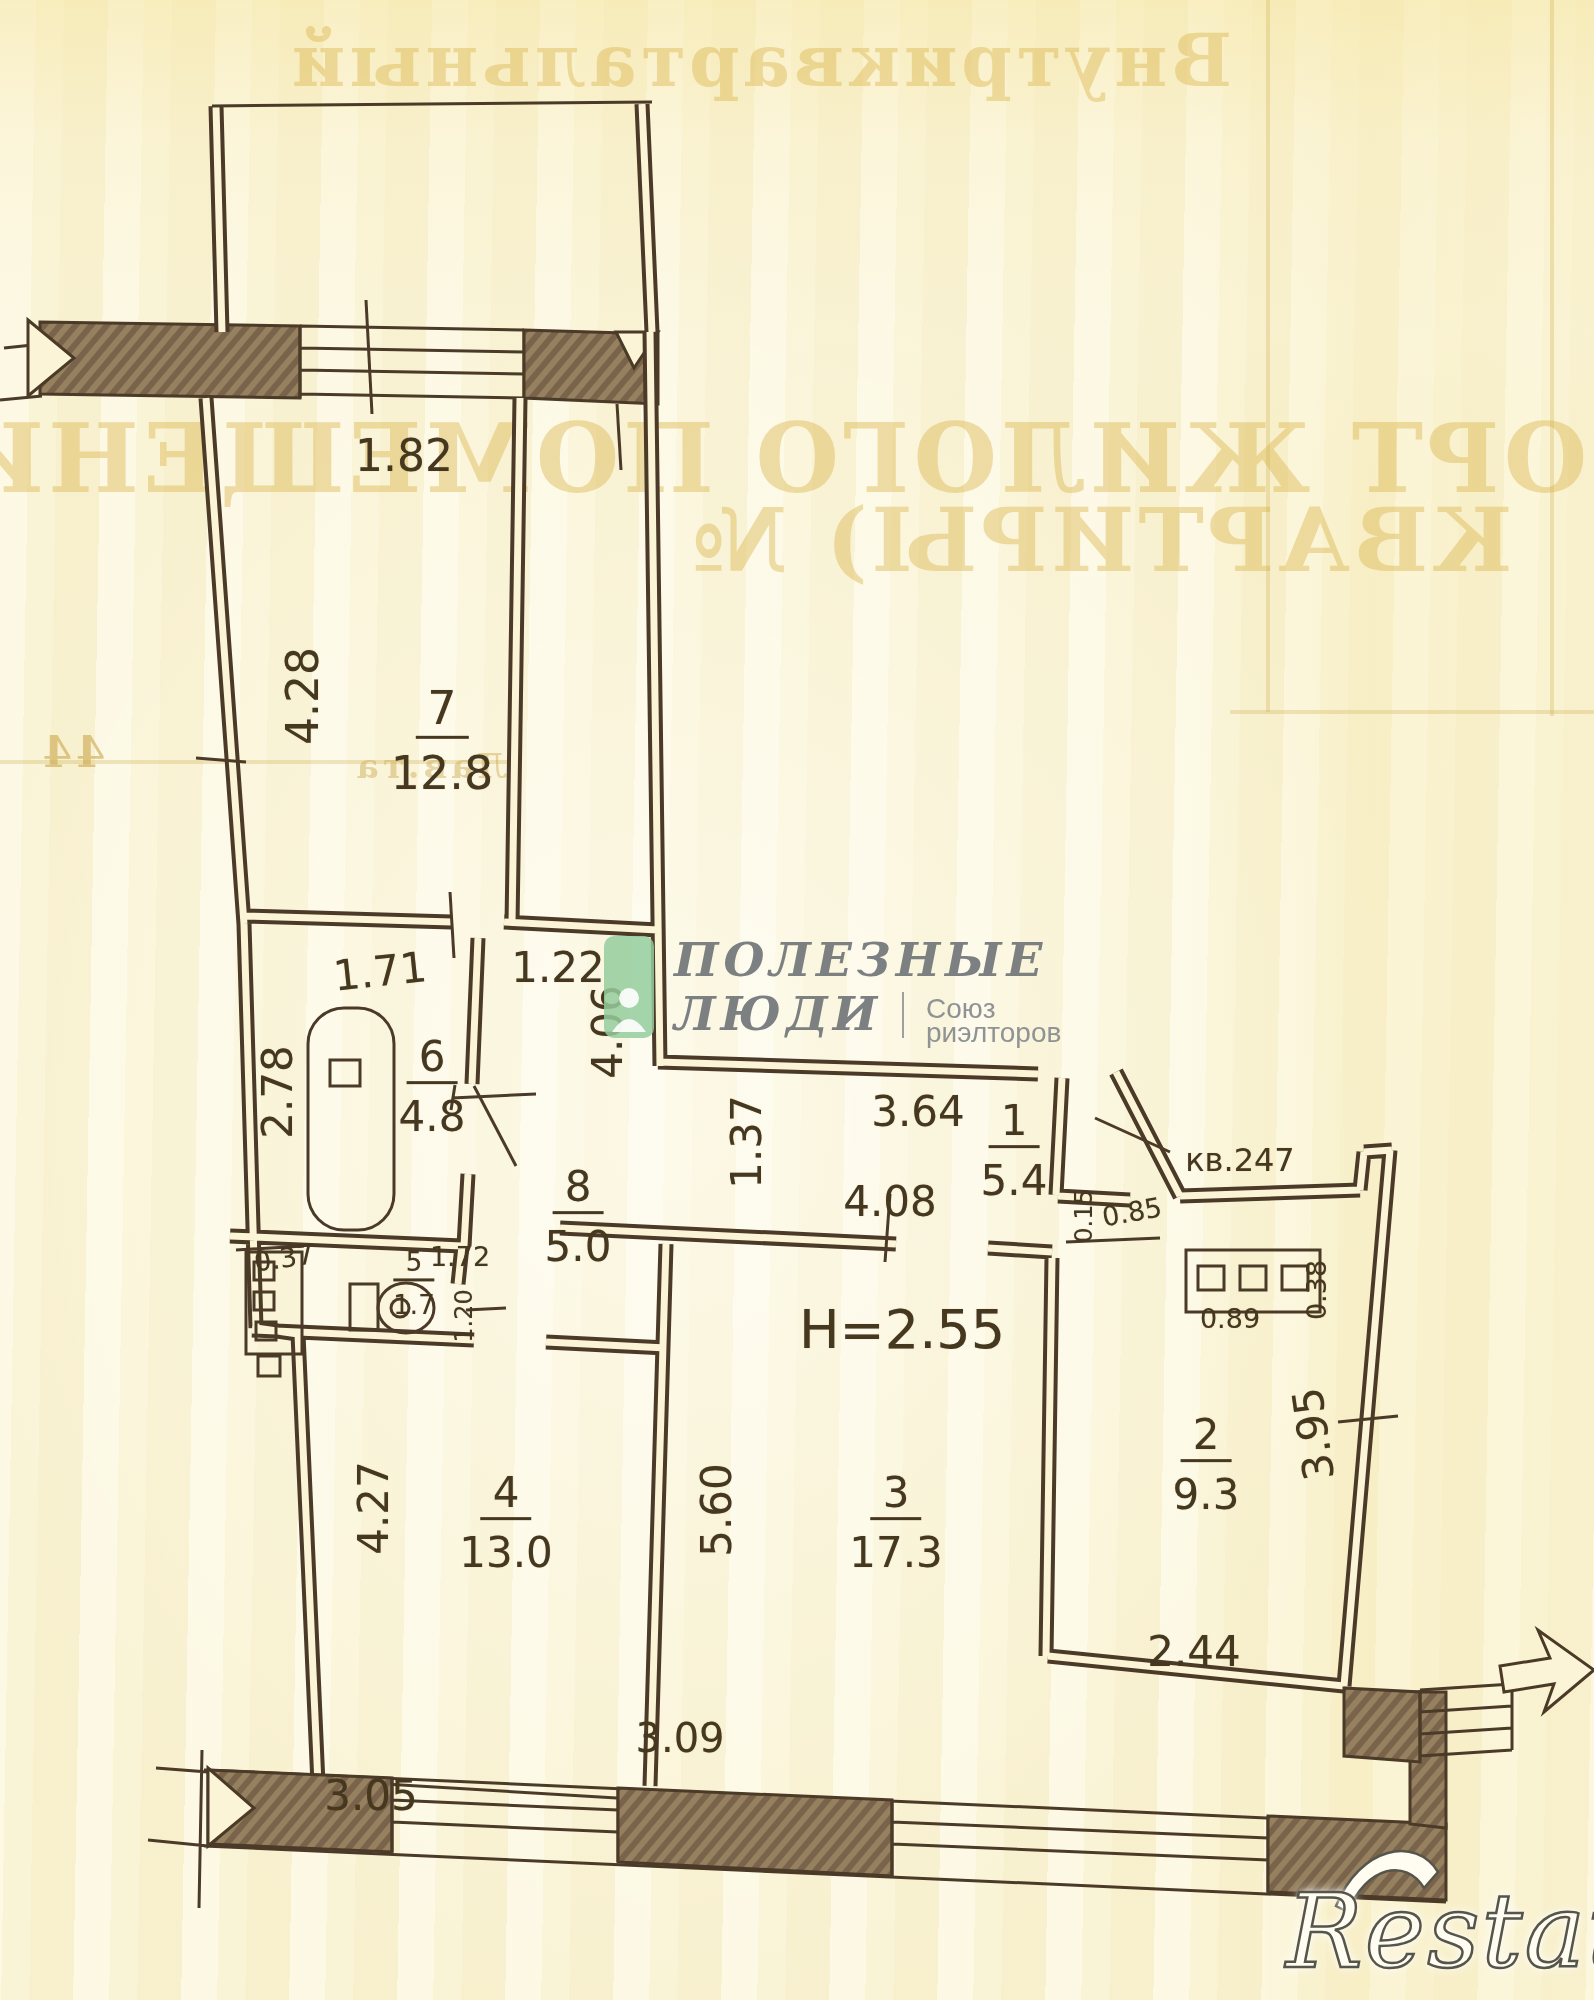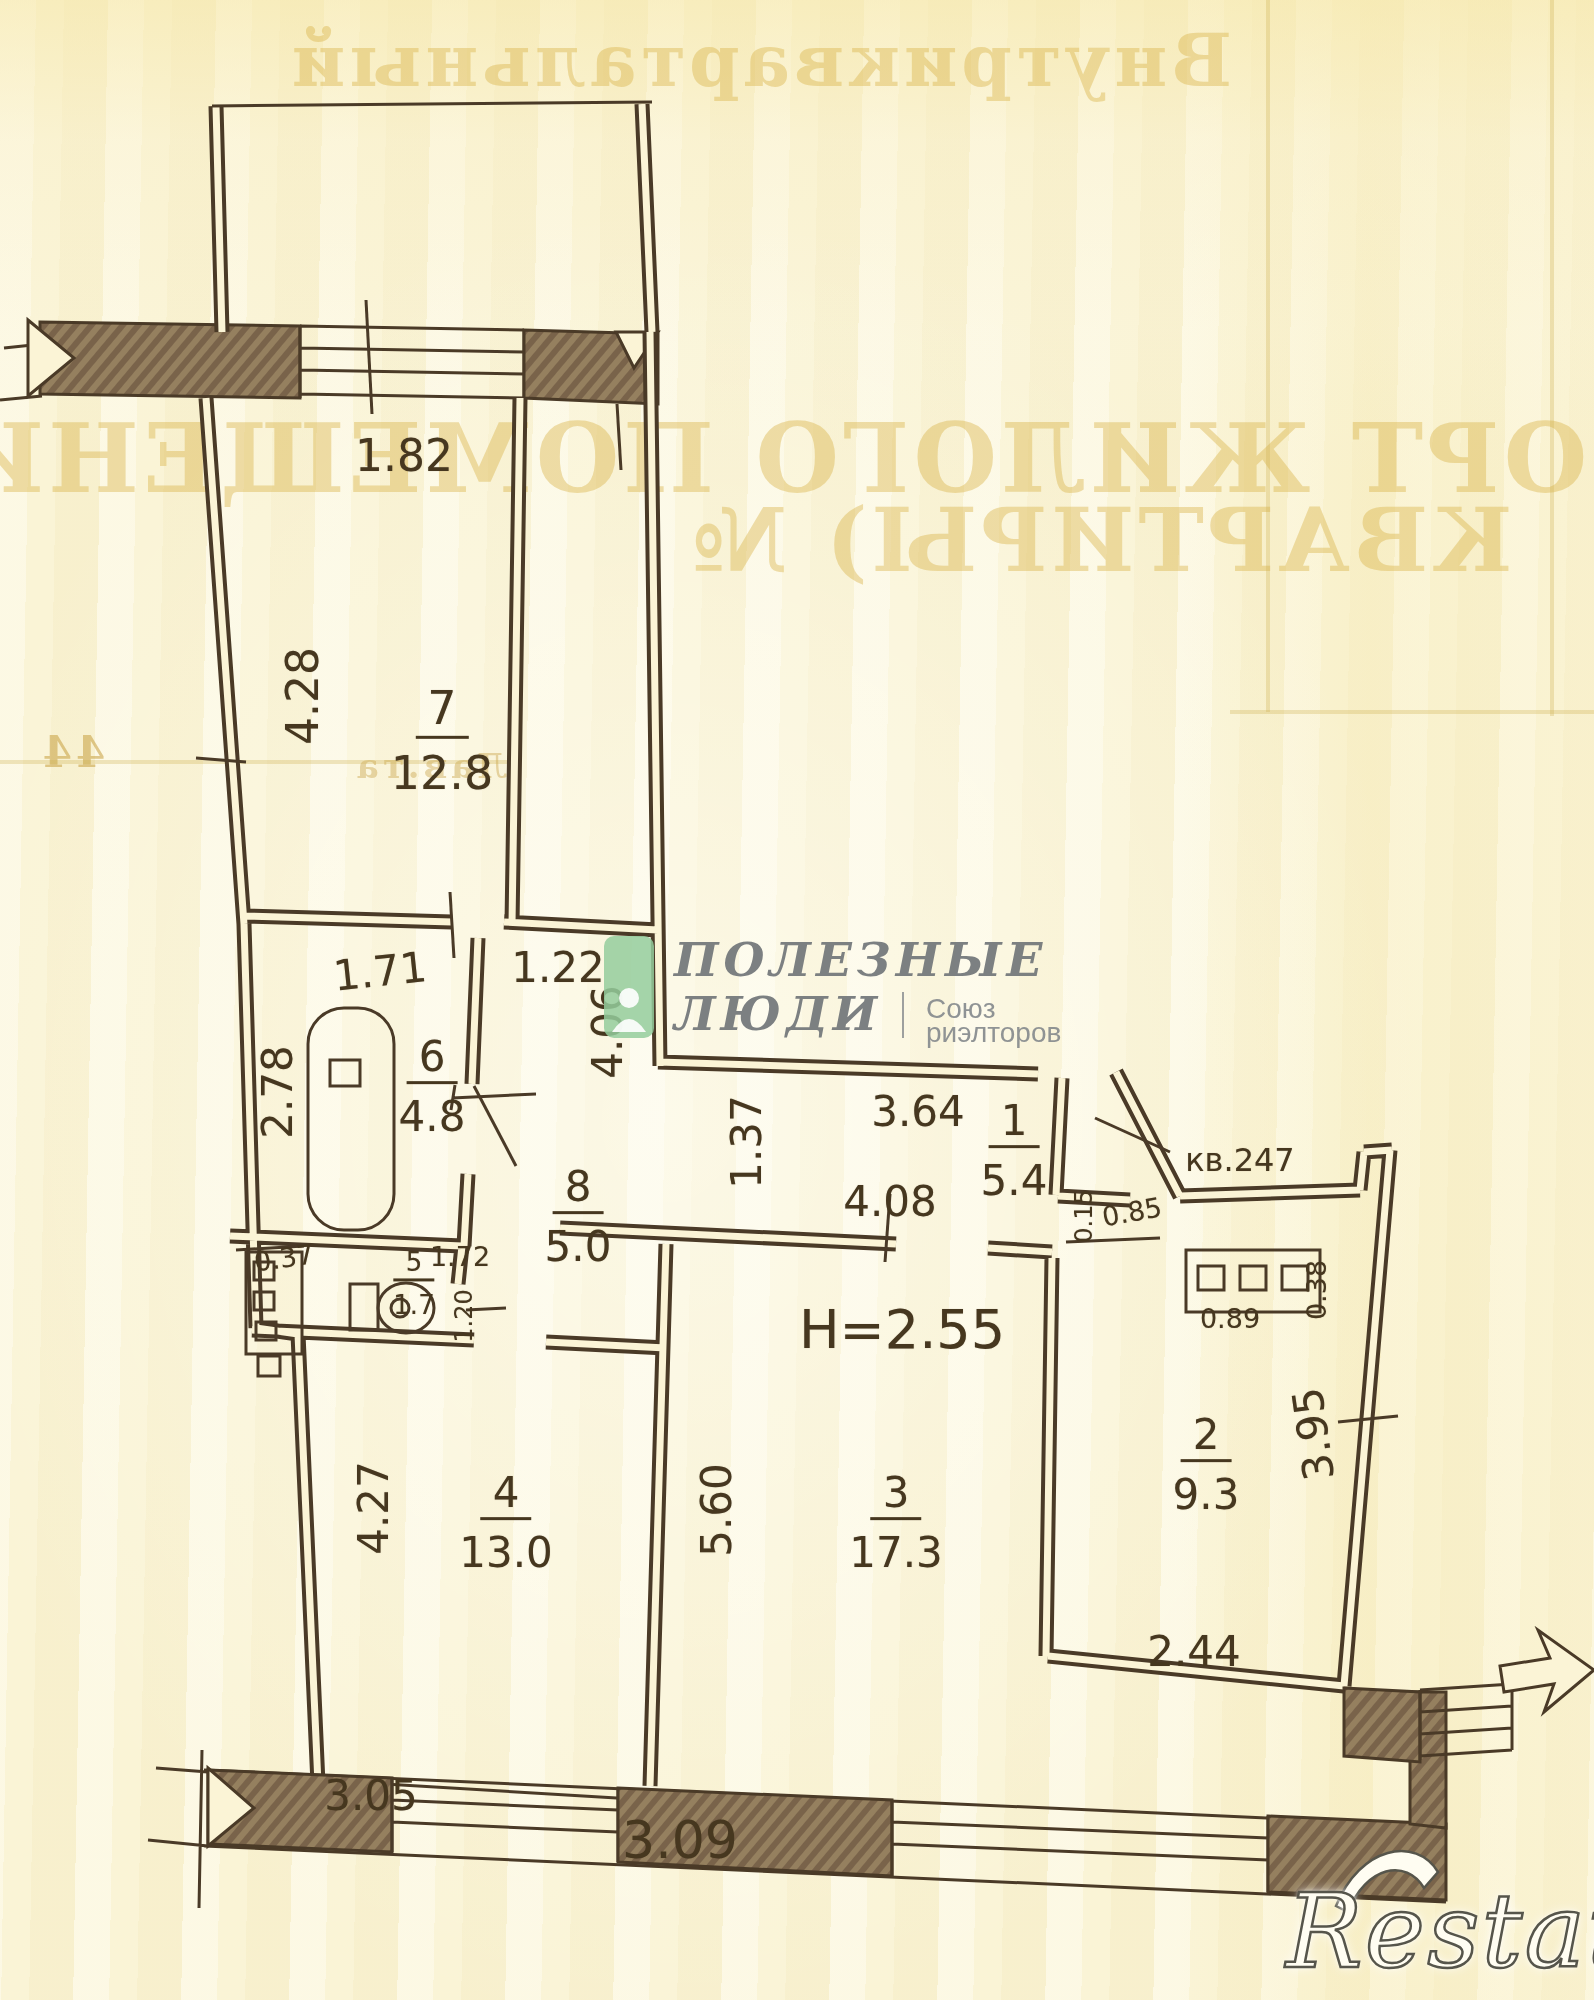--- a/index.html
+++ b/index.html
@@ -210,21 +210,21 @@
     <div class="dim" style="left: 1230px; top: 1318px; font-size: 27px; transform: translate(-50%, -50%) rotate(0deg);">0.89</div>
     <div class="dim" style="left: 1316px; top: 1290px; font-size: 27px; transform: translate(-50%, -50%) rotate(-90deg);">0.38</div>
     <div class="dim" style="left: 1314px; top: 1434px; font-size: 42px; transform: translate(-50%, -50%) rotate(-98deg);">3.95</div>
     <div class="dim" style="left: 284px; top: 1258px; font-size: 27px; transform: translate(-50%, -50%) rotate(-8deg);">0.37</div>
     <div class="dim" style="left: 460px; top: 1256px; font-size: 27px; transform: translate(-50%, -50%) rotate(0deg);">1.72</div>
     <div class="dim" style="left: 464px; top: 1316px; font-size: 24px; transform: translate(-50%, -50%) rotate(-90deg);">1.20</div>
     <div class="dim" style="left: 374px; top: 1508px; font-size: 42px; transform: translate(-50%, -50%) rotate(-90deg);">4.27</div>
     <div class="dim" style="left: 717px; top: 1510px; font-size: 42px; transform: translate(-50%, -50%) rotate(-90deg);">5.60</div>
     <div class="dim" style="left: 1194px; top: 1652px; font-size: 42px; transform: translate(-50%, -50%) rotate(0deg);">2.44</div>
     <div class="dim" style="left: 363px; top: 1796px; font-size: 42px; transform: translate(-50%, -50%) rotate(0deg); margin-left: 8px;">3.05</div>
-    <div class="dim" style="left: 680px; top: 1840px; font-size: 52px; transform: translate(-50%, -50%) rotate(0deg);">3.09</div>
+    <div class="dim" style="left: 680px; top: 1738px; font-size: 40px; transform: translate(-50%, -50%) rotate(0deg);">3.09</div>
     <div class="frac" style="left: 442px; top: 740px; font-size: 46px;">
       <span class="num">7</span>
       <span class="den">12.8</span>
     </div>
     <div class="frac" style="left: 432px; top: 1086px; font-size: 42px;">
       <span class="num">6</span>
       <span class="den">4.8</span>
     </div>
     <div class="frac" style="left: 578px; top: 1216px; font-size: 42px;">
       <span class="num">8</span>

